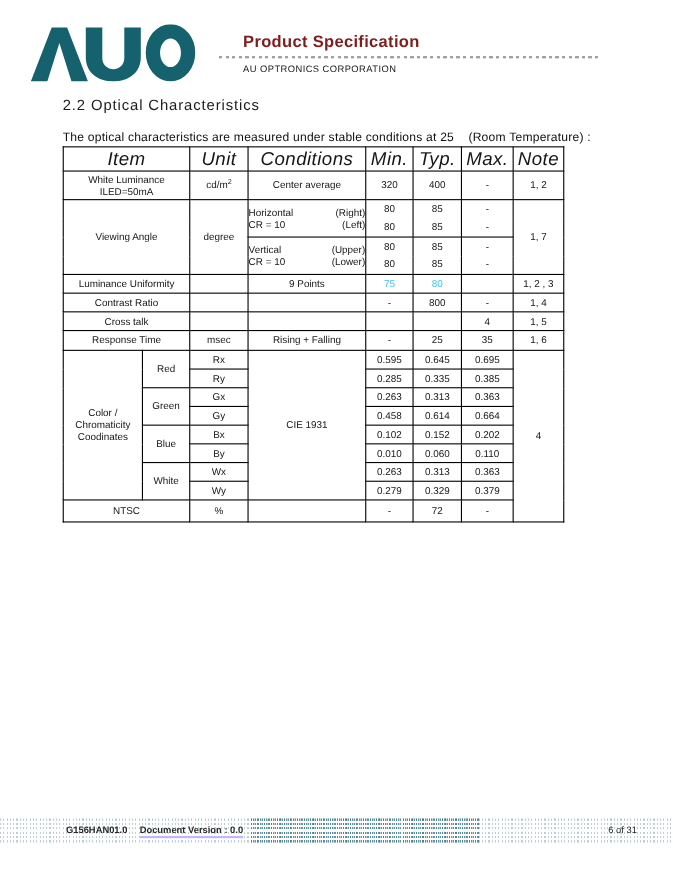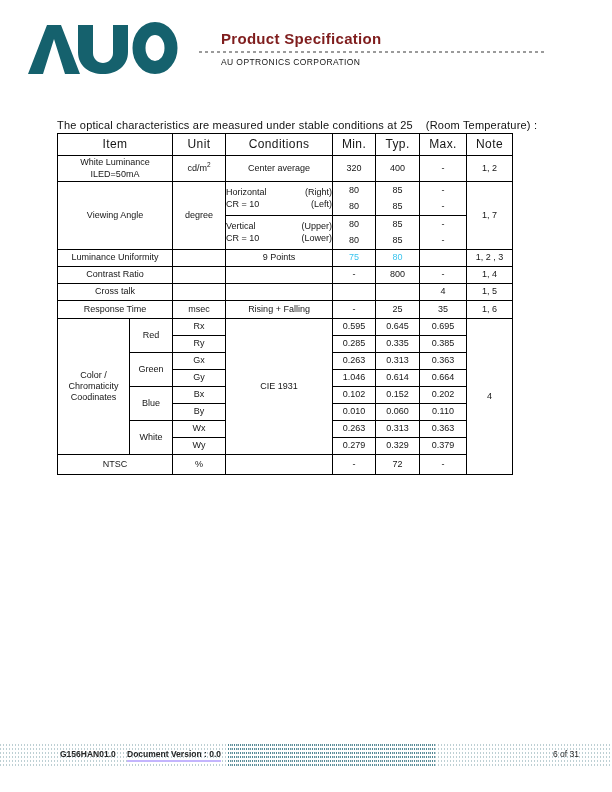--- a/index.html
+++ b/index.html
@@ -43,21 +43,21 @@
     border:1px solid #000; text-align:center; vertical-align:middle;
     padding:0; line-height:1.25; font-weight:normal; overflow:hidden;
   }
   tr.hrow  { height:22px; }
   tr.wlrow { height:26px; }
   tr.varow { height:17px; }
   tr.srow  { height:17px;margin-top:22px; }
   tr.rtrow { height:18px; }
   tr.chrow { height:17px; }
   tr.ntrow { height:20px; }
-  .thead { font-size:12px; letter-spacing:0.4px; }
+  .thead { font-size:17px; letter-spacing:0.4px;font-style:italic; }
   .bt-hide { border-top-style:hidden !important; }
   .cond2 { padding:0 9px; }
   .cond2 .line { display:flex; justify-content:space-between; }
   .cyan { color:#3bc4ee; }
   sup.u2 { font-size:6.5px; vertical-align:super; line-height:0; }
   .two-line span { display:block; }
 
   
   .footer-band {
     position:absolute; left:0; top:744px; width:612px; height:22px;
@@ -93,20 +93,21 @@
         <polygon points="0,52 19,3 33,3 52,52 37,52 26,17 15,52"></polygon>
         <path d="M50,3 h15 v28 c0,6 5,10 10,10 s10,-4 10,-10 V3 h15 v27 c0,14 -11,22 -25,22 S50,44 50,30 Z"></path>
       </g>
       <ellipse cx="127" cy="26" rx="16" ry="19.5" fill="none" stroke="#15616d" stroke-width="13"></ellipse>
     </svg>
   </div>
   <div class="hdr-title">Product Specification</div>
   <div class="hdr-dash"></div>
   <div class="hdr-sub">AU OPTRONICS CORPORATION</div>
 
+  <div class="sec-heading">2.2 Optical Characteristics</div>
   <div class="sec-intro">The optical characteristics are measured under stable conditions at 25    (Room Temperature) :</div>
 
   <table class="spec">
     <colgroup>
       <col style="width:72px">
         <col style="width:43px">
         <col style="width:53px">
         <col style="width:107px">
       <col style="width:43px">
         <col style="width:44px">
@@ -246,21 +247,21 @@
     </tr>
     <tr class="chrow">
       <td rowspan="2">Green</td>
       <td>Gx</td>
       <td>0.263</td>
       <td>0.313</td>
       <td>0.363</td>
     </tr>
     <tr class="chrow">
       <td>Gy</td>
-      <td>1.046</td>
+      <td>0.458</td>
       <td>0.614</td>
       <td>0.664</td>
     </tr>
     <tr class="chrow">
       <td rowspan="2">Blue</td>
       <td>Bx</td>
       <td>0.102</td>
       <td>0.152</td>
       <td>0.202</td>
     </tr>

